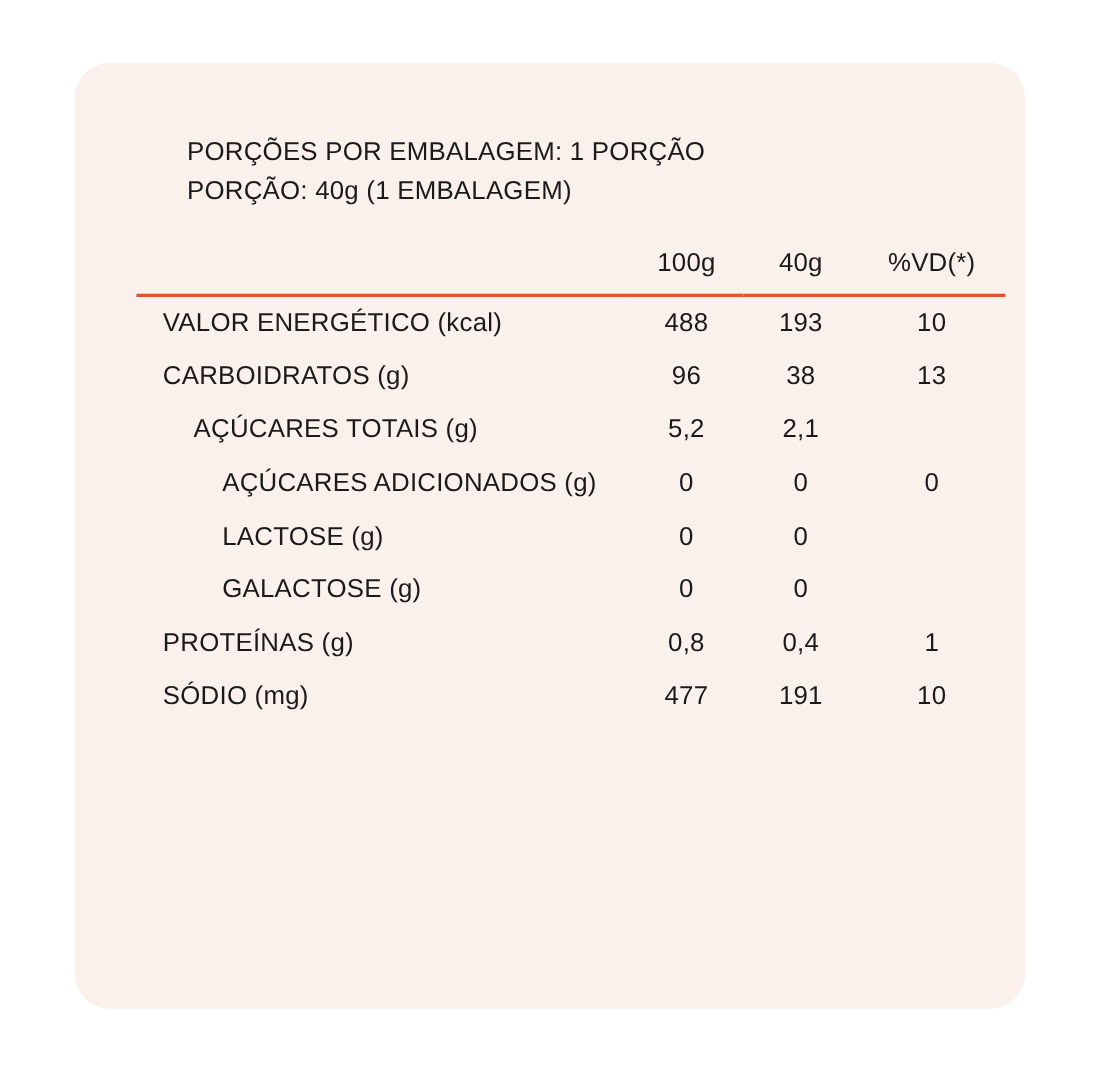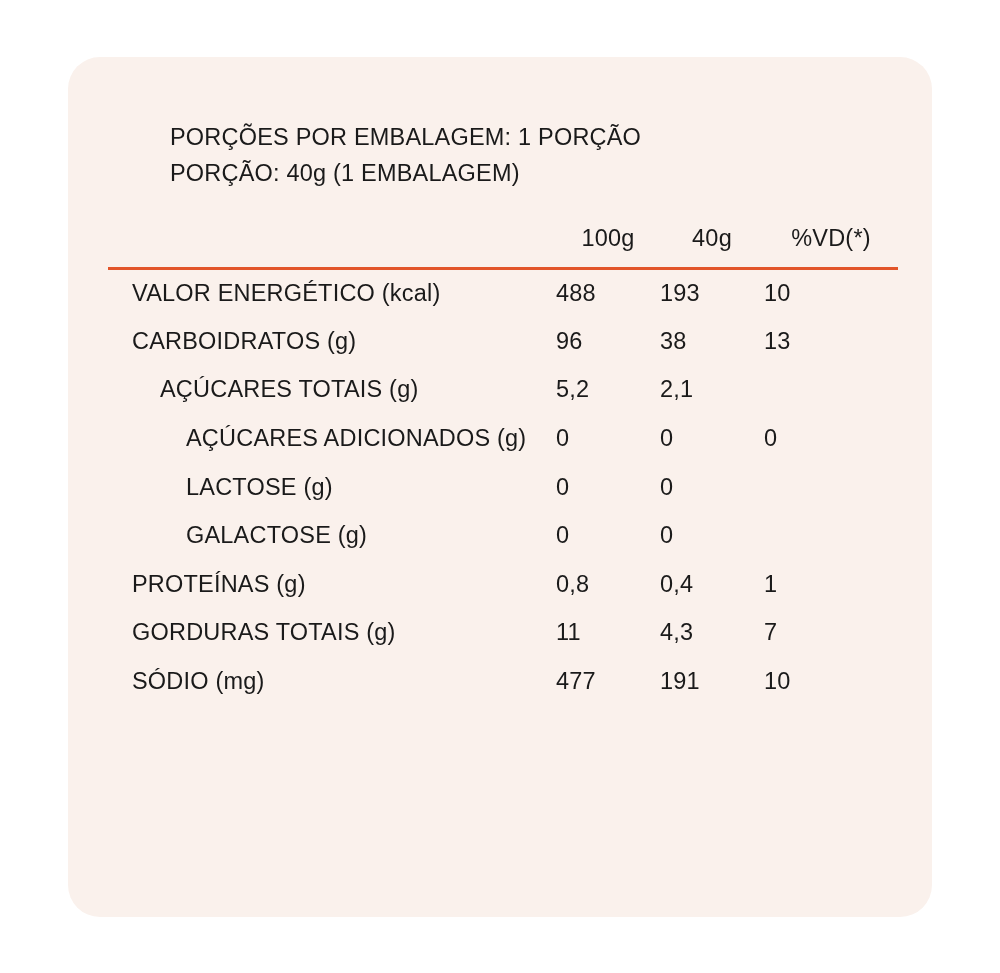--- a/index.html
+++ b/index.html
@@ -33,21 +33,21 @@
     color: #1a1a1a;
     font-size: 23.5px;
     line-height: 36px;
     letter-spacing: 0.2px;
     white-space: nowrap;
   }
   .servings div { font-weight: 400; }
 
   table.nutrition {
     position: absolute;
-    left: 40px;
+    left: 56px;
     top: 152px;
     width: 790px;
     border-collapse: collapse;
     table-layout: fixed;
   }
 
   table.nutrition col.c-name { width: 448px; }
   table.nutrition col.c-100  { width: 104px; }
   table.nutrition col.c-40   { width: 104px; }
   table.nutrition col.c-vd   { width: 134px; }
@@ -78,21 +78,21 @@
     border-top: 2px solid #e2552a;
   }
   tbody tr:first-child td {
     border-top: 3px solid #e2552a;
   }
   tbody tr:last-child td {
     border-bottom: 0;
   }
 
   td.name { text-align: left; }
-  td.num  { text-align: left; }
+  td.num  { text-align: center; }
 
   
   .ind0 { padding-left: 24px !important; }
   .ind1 { padding-left: 52px !important; }
   .ind2 { padding-left: 78px !important; }
 </style>
 </head>
 <body>
 
 <div class="panel">
@@ -154,26 +154,20 @@
           <td class="num">0</td>
           <td class="num"></td>
         </tr>
         <tr>
           <td class="name ind0">PROTEÍNAS (g)</td>
           <td class="num">0,8</td>
           <td class="num">0,4</td>
           <td class="num">1</td>
         </tr>
         <tr>
-          <td class="name ind0">GORDURAS TOTAIS (g)</td>
-          <td class="num">11</td>
-          <td class="num">4,3</td>
-          <td class="num">7</td>
-        </tr>
-        <tr>
           <td class="name ind0">SÓDIO (mg)</td>
           <td class="num">477</td>
           <td class="num">191</td>
           <td class="num">10</td>
         </tr>
       </tbody>
   </table>
 
 </div>
 

